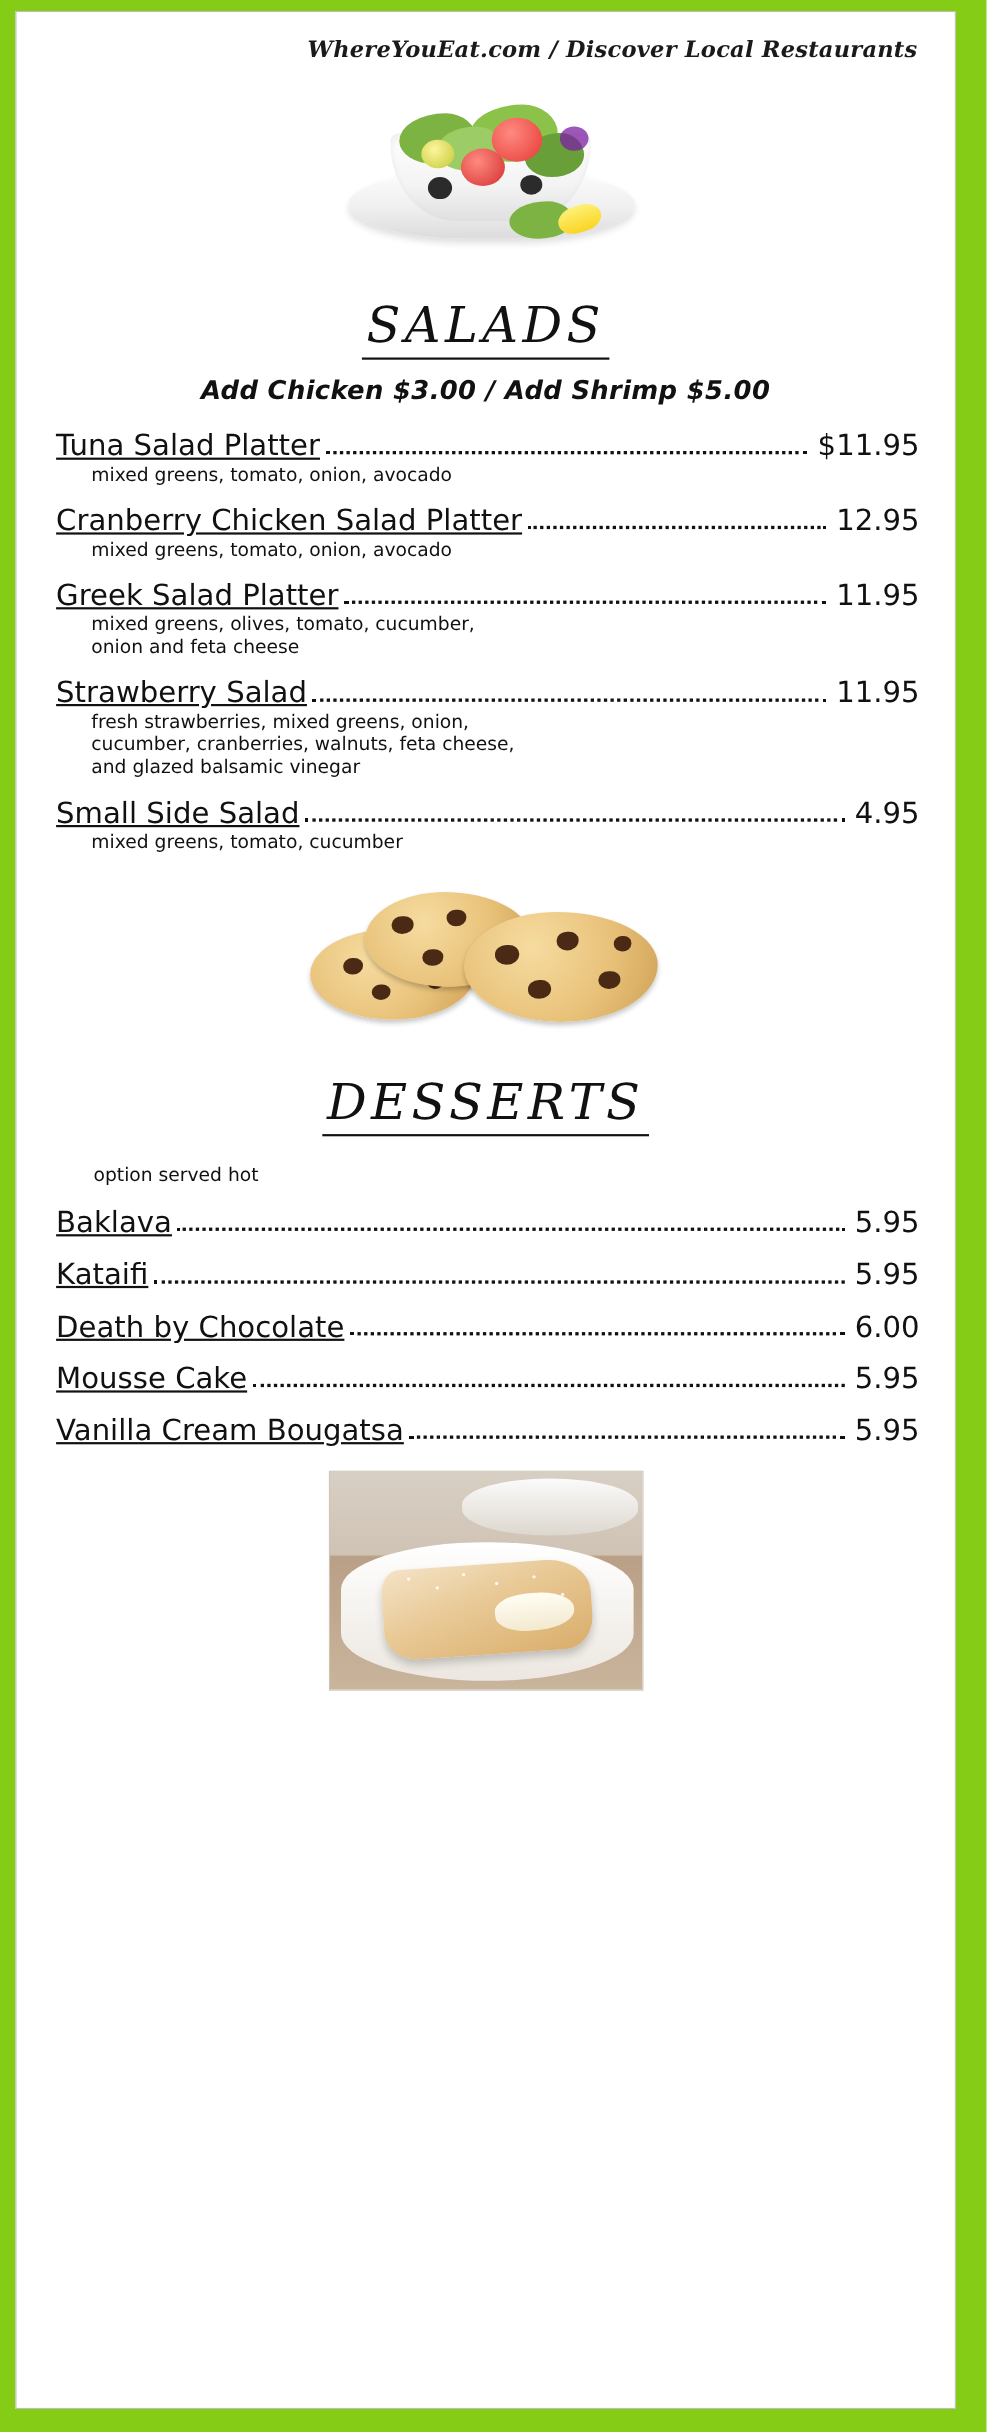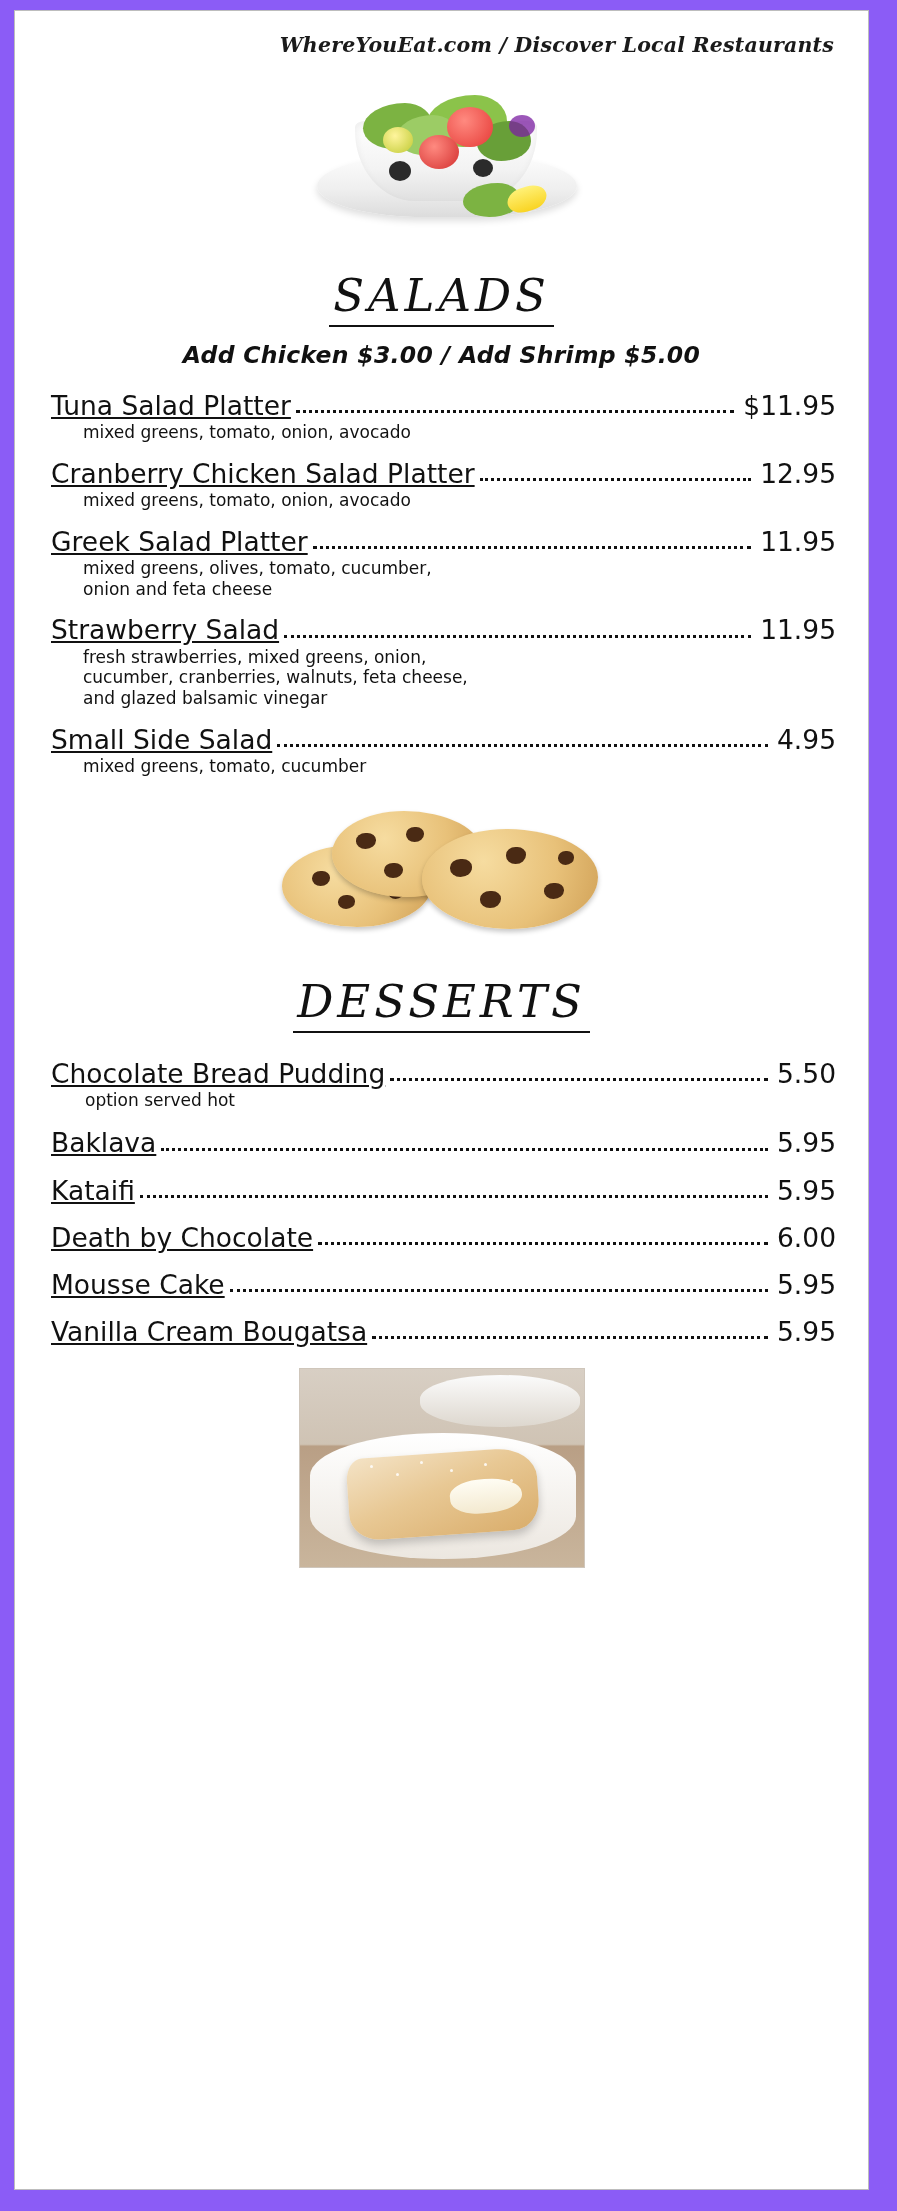--- a/index.html
+++ b/index.html
@@ -8,21 +8,21 @@
     background: #ffffff;
   }
   body {
     font-family: "DejaVu Sans", sans-serif;
   }
   .page {
     position: relative;
     width: 897px;
     height: 2211px;
     margin: 0 auto;
-    background: #8b5cf6;
+    background: #84cc16;
     overflow: hidden;
   }
   .sheet {
     position: absolute;
     left: 14px;
     top: 10px;
     width: 855px;
     height: 2180px;
     background: #ffffff;
     border: 1px solid #bdbdbd;
@@ -334,25 +334,20 @@
           <div class="chip" style="left:122px;top:54px;width:20px;height:16px;"></div>
           <div class="chip" style="left:136px;top:22px;width:16px;height:14px;"></div>
         </div>
       </div>
 
       <div class="section-title" style="margin-top:32px;"><span>DESSERTS</span></div>
 
       <div class="dessert-list">
 
         <div class="menu-item">
-          <div class="item-line">
-            <span class="item-name">Chocolate Bread Pudding</span>
-            <span class="dots"></span>
-            <span class="item-price">5.50</span>
-          </div>
           <div class="item-desc italic">option served hot</div>
         </div>
 
         <div class="menu-item">
           <div class="item-line">
             <span class="item-name">Baklava</span>
             <span class="dots"></span>
             <span class="item-price">5.95</span>
           </div>
         </div>

